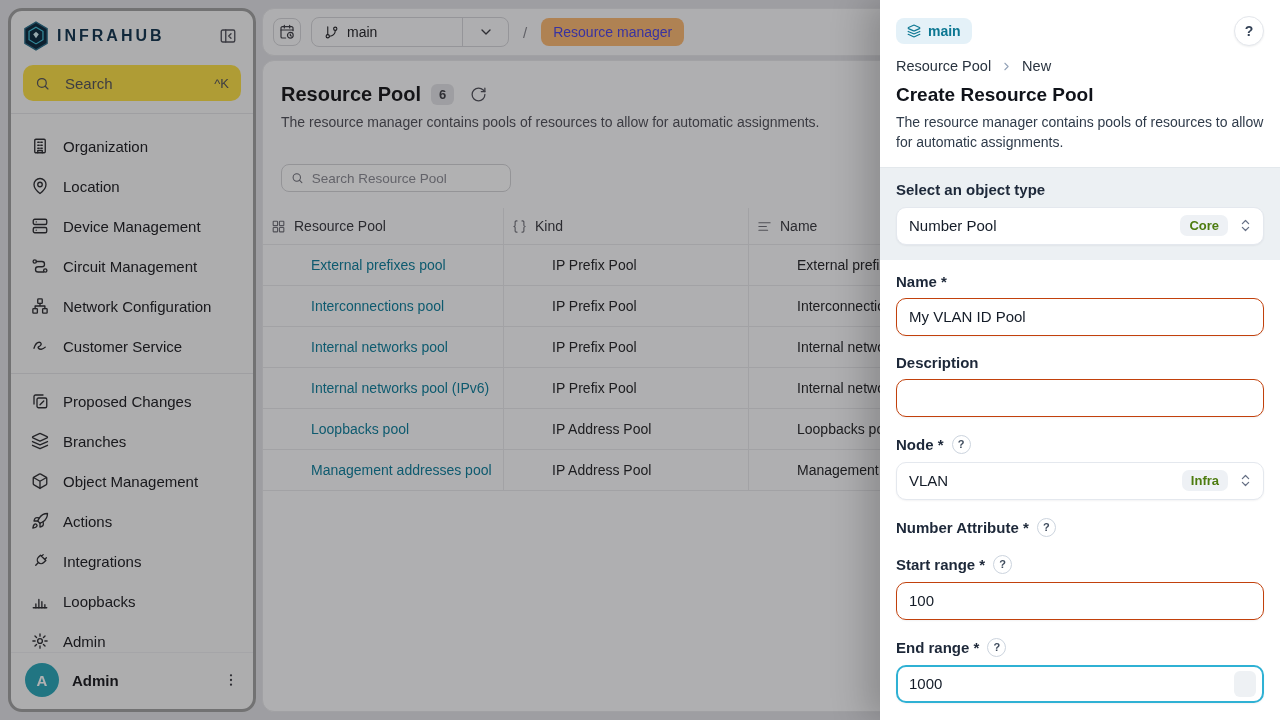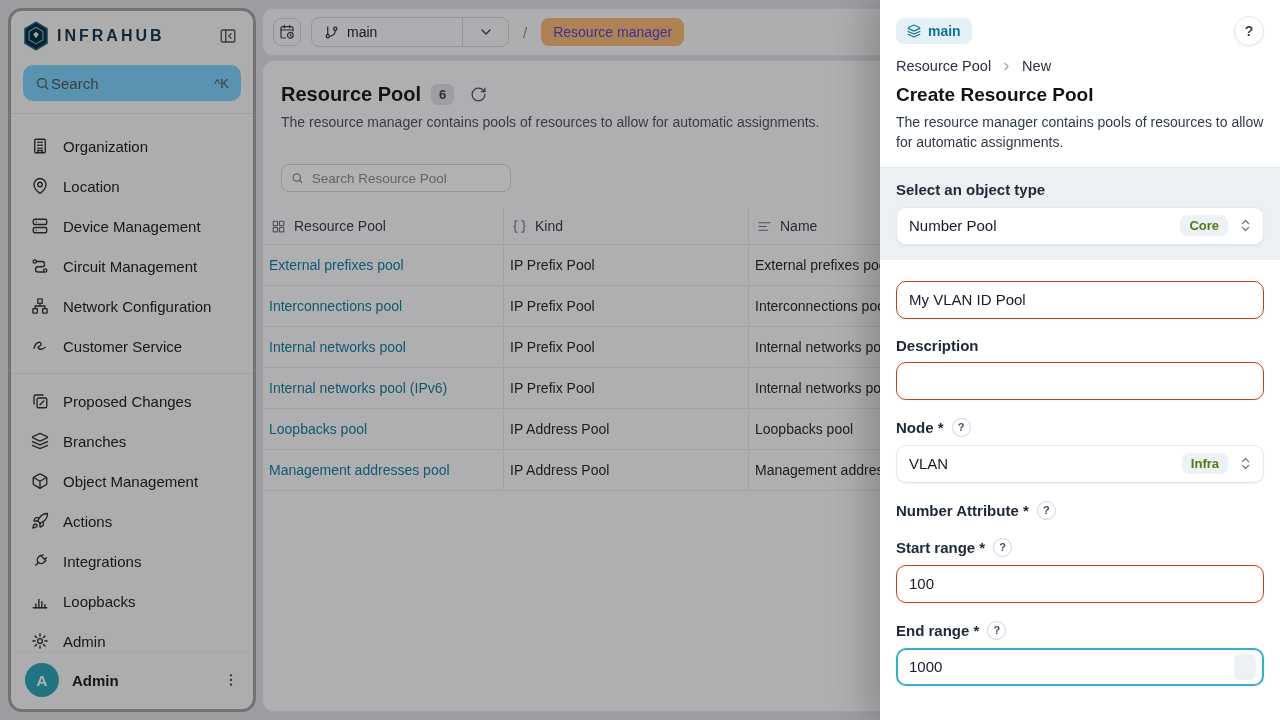--- a/index.html
+++ b/index.html
@@ -7,22 +7,22 @@
               font-family:"Liberation Sans", sans-serif; position:relative; }
   svg { display:block; }
 
   
   .sidebar { position:absolute; left:8px; top:8px; width:248px; height:704px;
              background:#fafafa; border:3px solid #a3a3a3; border-radius:14px; z-index:1; }
   .logo-row { display:flex; align-items:center; padding:10px 12px 6px 12px; height:46px; }
   .brand { margin-left:8px; font-size:16px; font-weight:800; letter-spacing:3px; color:#12344e; }
   .collapse-btn { margin-left:auto; width:26px; height:26px; display:flex; align-items:center;
                   justify-content:center; color:#52525b; cursor:pointer; }
-  .search-pill { margin:8px 12px 0; height:36px; background:#7dd3fc; border-radius:10px;
-                 display:flex; align-items:center; padding:0 12px; gap:1px; color:#55555c; }
+  .search-pill { margin:8px 12px 0; height:36px; background:#fde047; border-radius:10px;
+                 display:flex; align-items:center; padding:0 12px; gap:15px; color:#55555c; }
   .search-pill .ph { font-size:15px; }
   .search-pill .kbd { margin-left:auto; font-size:13px; color:#55555c; }
   .sb-divider { height:1px; background:#e5e5e8; margin:12px 0 6px; }
   .nav { padding-top:6px; }
   .nav-item { height:40px; display:flex; align-items:center; gap:14px; padding-left:20px;
               color:#212125; font-size:15px; font-weight:500; cursor:pointer; }
   .nav-item .ic { color:#2f2f33; width:18px; height:18px; flex:0 0 18px; }
   .group-divider { height:1px; background:#e5e5e8; margin:7px 0; }
   .user-row { position:absolute; left:0; right:0; bottom:0; padding:10px 14px 12px;
               display:flex; align-items:center; gap:13px; border-top:1px solid #ededf0; }
@@ -61,21 +61,21 @@
   .tbl-search input { border:none; outline:none; width:100%; font-size:13.5px; background:transparent;
                       font-family:"Liberation Sans", sans-serif; color:#27272a; }
   .tbl-search input::placeholder { color:#8d8d95; }
   .table { margin-top:16px; width:100%; }
   .trow { display:grid; grid-template-columns:241px 245px 1fr; border-bottom:1px solid #e9e9ec; }
   .th { height:36px; display:flex; align-items:center; gap:8px; padding-left:8px; font-size:14px;
         font-weight:500; color:#3a3a40; border-right:1px solid #e9e9ec; }
   .th:last-child { border-right:none; }
   .th .cic { color:#71717a; }
   .td { height:40px; display:flex; align-items:center; padding-left:6px; font-size:14px;
-        color:#27272a; border-right:1px solid #e9e9ec; white-space:nowrap; overflow:hidden; }
+        color:#27272a; border-right:1px solid #e9e9ec; white-space:nowrap; overflow:hidden;margin-left:42px; }
   .td:last-child { border-right:none; }
   .td.link { color:#0f7f9c; font-weight:500; cursor:pointer; }
 
   
   .backdrop { position:absolute; inset:0; background:rgba(12,12,16,0.32); z-index:40; }
 
   
   .drawer { position:absolute; right:0; top:0; bottom:0; width:400px; background:#fff; z-index:50;
             box-shadow:-14px 0 34px rgba(0,0,0,.2); }
   .dw-head { padding:16px 16px 0; }
@@ -413,20 +413,21 @@
       <span class="kind-badge">Core</span>
       <svg class="updown" width="15" height="15" viewBox="0 0 24 24" fill="none" stroke="currentColor" stroke-width="2" stroke-linecap="round" stroke-linejoin="round">
         <path d="m7 9 5-5 5 5"></path>
           <path d="m7 15 5 5 5-5"></path>
       </svg>
     </div>
   </div>
 
   <div class="dw-form">
     <div class="field">
+      <div class="flabel">Name *</div>
       <input class="tinput" type="text" value="My VLAN ID Pool" style="">
     </div>
 
     <div class="field">
       <div class="flabel">Description</div>
       <textarea class="tinput" style="height: 38px;"></textarea>
     </div>
 
     <div class="field">
       <div class="flabel">

